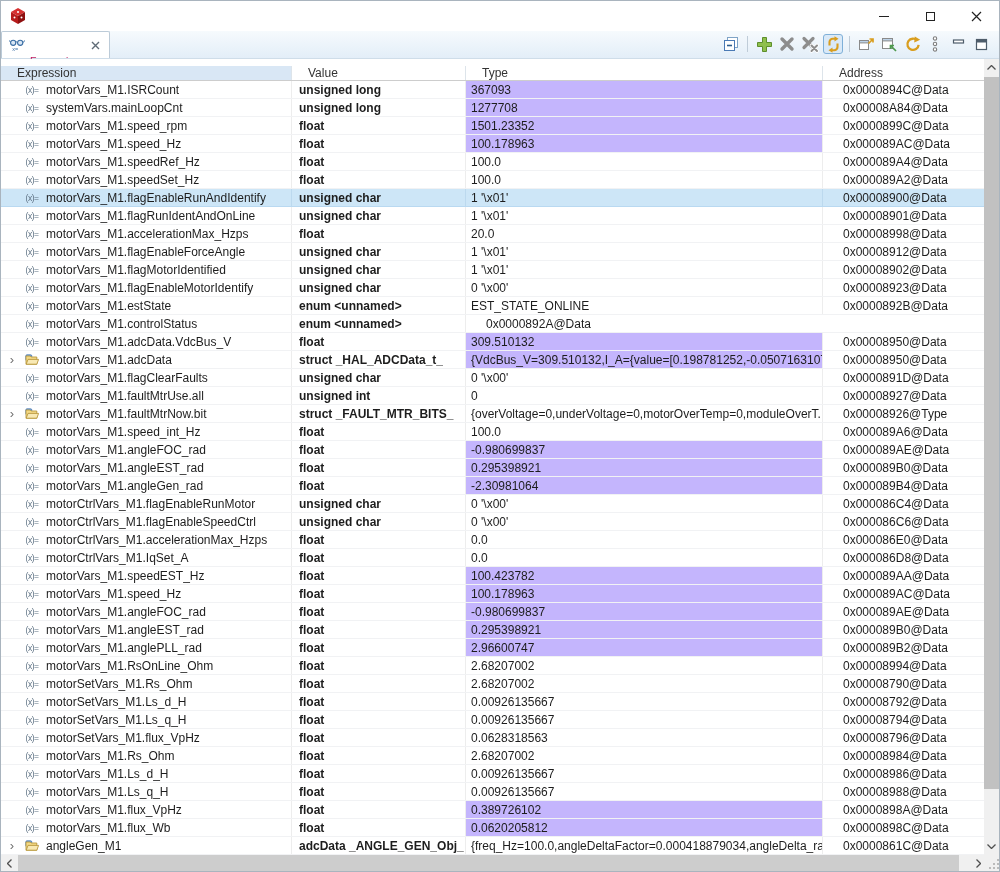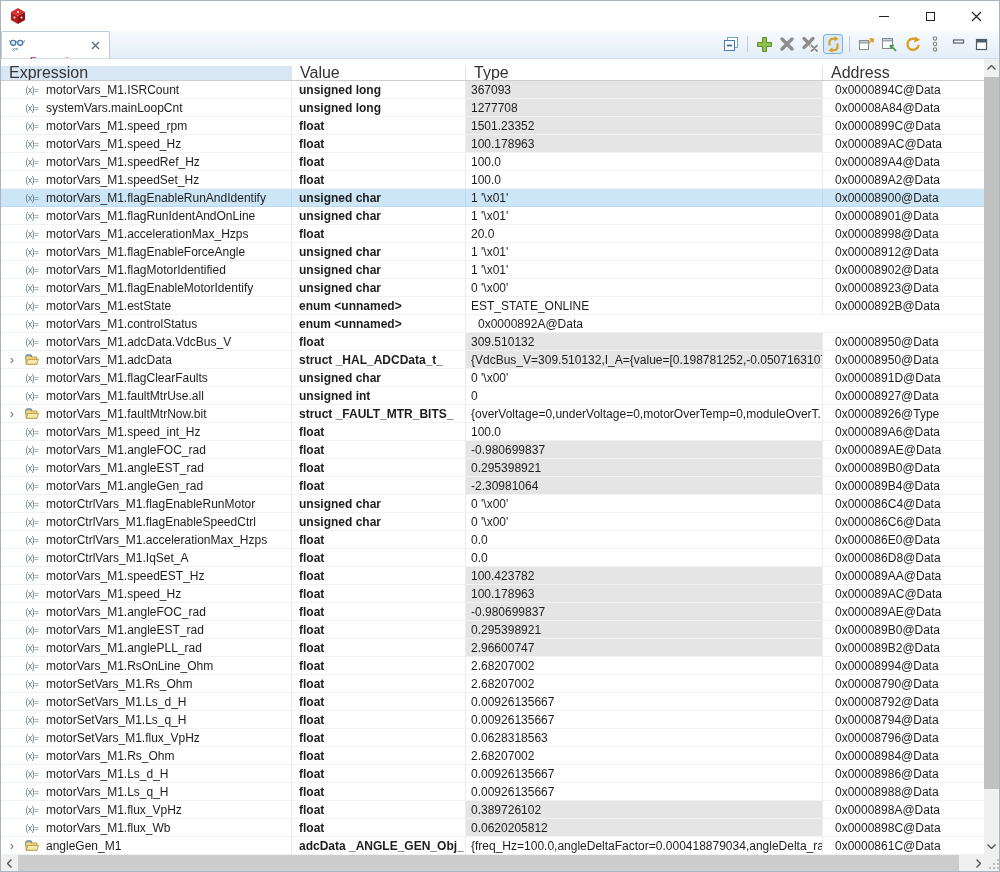--- a/index.html
+++ b/index.html
@@ -38,42 +38,42 @@
   .tb-btn.toggled { background:#d9e9f8; border:1px solid #7fb0d8; }
   .tb-sep { width:1px; height:16px; background:#bfccd8; margin:0 3px; }
 
   
   .content { position:relative; height:796px; }
   .header-row {
     display:grid; grid-template-columns:291px 174px 357px 163px;
     width:985px; height:22px; border-bottom:1px solid #cdcdcd; background:#fff;
   }
   .header-cell {
-    font-size:16px; color:#333; display:flex; align-items:center;
-    padding-left:8px; border-right:1px solid #dde4ea; overflow:hidden; white-space:nowrap;margin-top:7px;
+    font-size:12px; color:#333; display:flex; align-items:center;
+    padding-left:16px; border-right:1px solid #dde4ea; overflow:hidden; white-space:nowrap;margin-top:7px;
   }
   .header-cell.sorted { background:#d9e7f5; }
 
   .rows { width:985px; height:774px; overflow:hidden; }
   .row {
     display:grid; grid-template-columns:291px 174px 357px 163px;
     height:18px; border-bottom:1px solid #f1f2f4; background:#fff;
   }
   .row.selected { background:#cde6f7; border-bottom:1px solid #b9d9f1; }
   .cell { font-size:12px; color:#1d1d1d; display:flex; align-items:center;
           white-space:nowrap; overflow:hidden; border-right:1px solid #ededed; }
   .row.selected .cell { border-right-color:#bcd9ee; }
   .cell-expr { padding-left:5px; gap:3px; }
   .expander { width:12px; font-size:13px; line-height:12px; color:#707070; text-align:center; flex:none; }
   .row-icon { width:22px; flex:none; display:flex; align-items:center; justify-content:center; }
   .row-icon.var-glyph { font-size:8.5px; color:#5d7183; letter-spacing:-0.5px; font-style:normal; }
   .cell-type { padding-left:7px;font-weight:bold; }
   .cell-value { padding-left:5px; }
-  .cell-value.changed { background:#e5e5e5; }
-  .cell-addr { padding-left:12px; border-right:none; }
+  .cell-value.changed { background:#c4b5fd; }
+  .cell-addr { padding-left:20px; border-right:none; }
 
   
   .vscroll { position:absolute; top:0; right:0; width:15px; height:796px; background:#f0f0f0; }
   .vs-arrow { position:absolute; left:0; width:15px; height:17px; display:flex; align-items:center; justify-content:center; }
   .vs-up { top:0; } .vs-down { bottom:0; }
   .vs-thumb { position:absolute; left:0; top:18px; width:15px; height:712px; background:#c1c1c1; }
 
   .hscroll { position:relative; width:1000px; height:17px; background:#f0f0f0; }
   .hs-arrow { position:absolute; top:0; width:16px; height:17px; display:flex; align-items:center; justify-content:center; }
   .hs-left { left:0; } .hs-right { right:15px; }

